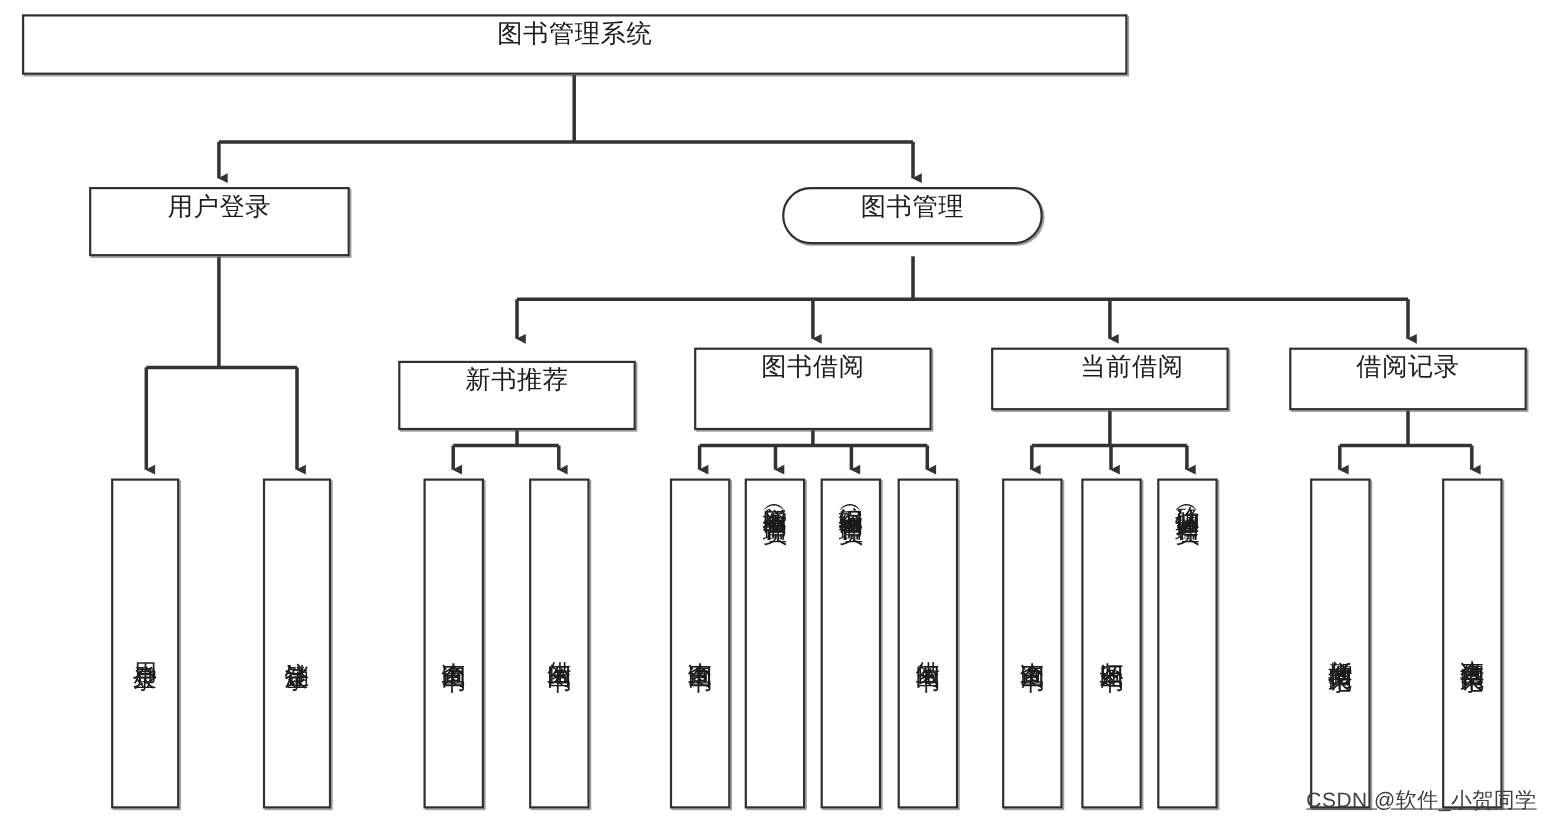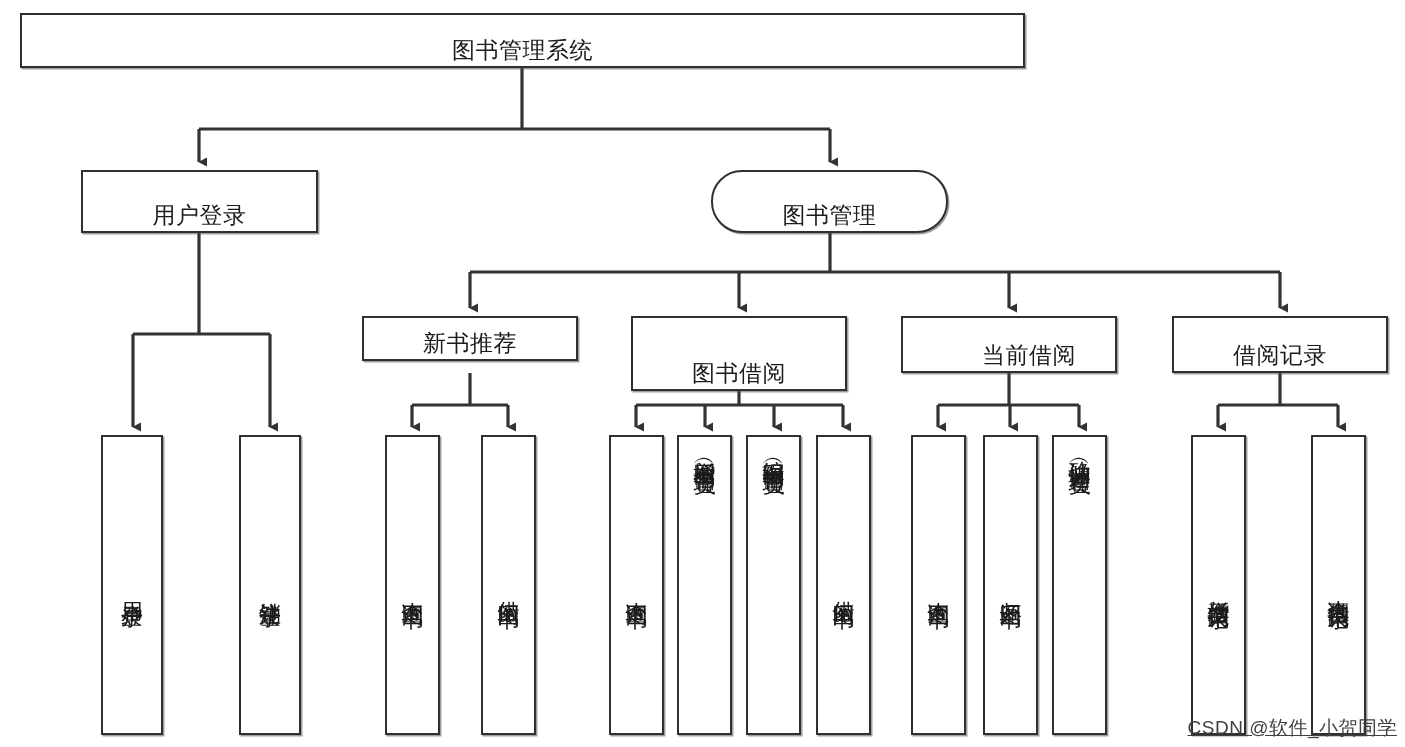--- a/index.html
+++ b/index.html
@@ -27,21 +27,21 @@
     height: 747px;
     pointer-events: none;
   }
   .node {
     position: absolute;
     box-sizing: border-box;
     background: #ffffff;
     border: 2px solid #30302f;
     box-shadow: 1.5px 1.5px 0 0 rgba(80,80,80,0.55);
     display: flex;
-    align-items: flex-end;
+    align-items: flex-start;
     justify-content: center;
     color: #1b1b1b;
   }
   .node.horiz {
     font-size: 23px;
     letter-spacing: 0.5px;
   }
   .node.vert {
     align-items: flex-start;
     padding-top: 6px;
@@ -125,25 +125,25 @@
     </g>
   </svg>
 
   <div class="node horiz" id="node-root" style="left: 20px; top: 13px; width: 1005px; height: 55px;">
     <span>图书管理系统</span>
   </div>
 
   <div class="node horiz" id="node-l1-0" style="left: 81px; top: 170px; width: 237px; height: 63px;">
     <span>用户登录</span>
   </div>
-  <div class="node horiz" id="node-l1-1" style="left: 711px; top: 170px; width: 237px; height: 63px; border-radius: 31px;">
+  <div class="node horiz" id="node-l1-1" style="left: 711px; top: 170px; width: 237px; height: 52px; border-radius: 31px;">
     <span>图书管理</span>
   </div>
 
-  <div class="node horiz" id="node-l2-0" style="left: 362px; top: 316px; width: 216px; height: 45px;">
+  <div class="node horiz" id="node-l2-0" style="left: 362px; top: 328px; width: 216px; height: 63px;">
     <span>新书推荐</span>
   </div>
   <div class="node horiz" id="node-l2-1" style="left: 631px; top: 316px; width: 216px; height: 75px;">
     <span>图书借阅</span>
   </div>
   <div class="node horiz" id="node-l2-2" style="left: 901px; top: 316px; width: 216px; height: 57px; padding-left: 40px;">
     <span>当前借阅</span>
   </div>
   <div class="node horiz" id="node-l2-3" style="left: 1172px; top: 316px; width: 216px; height: 57px;">
     <span>借阅记录</span>

